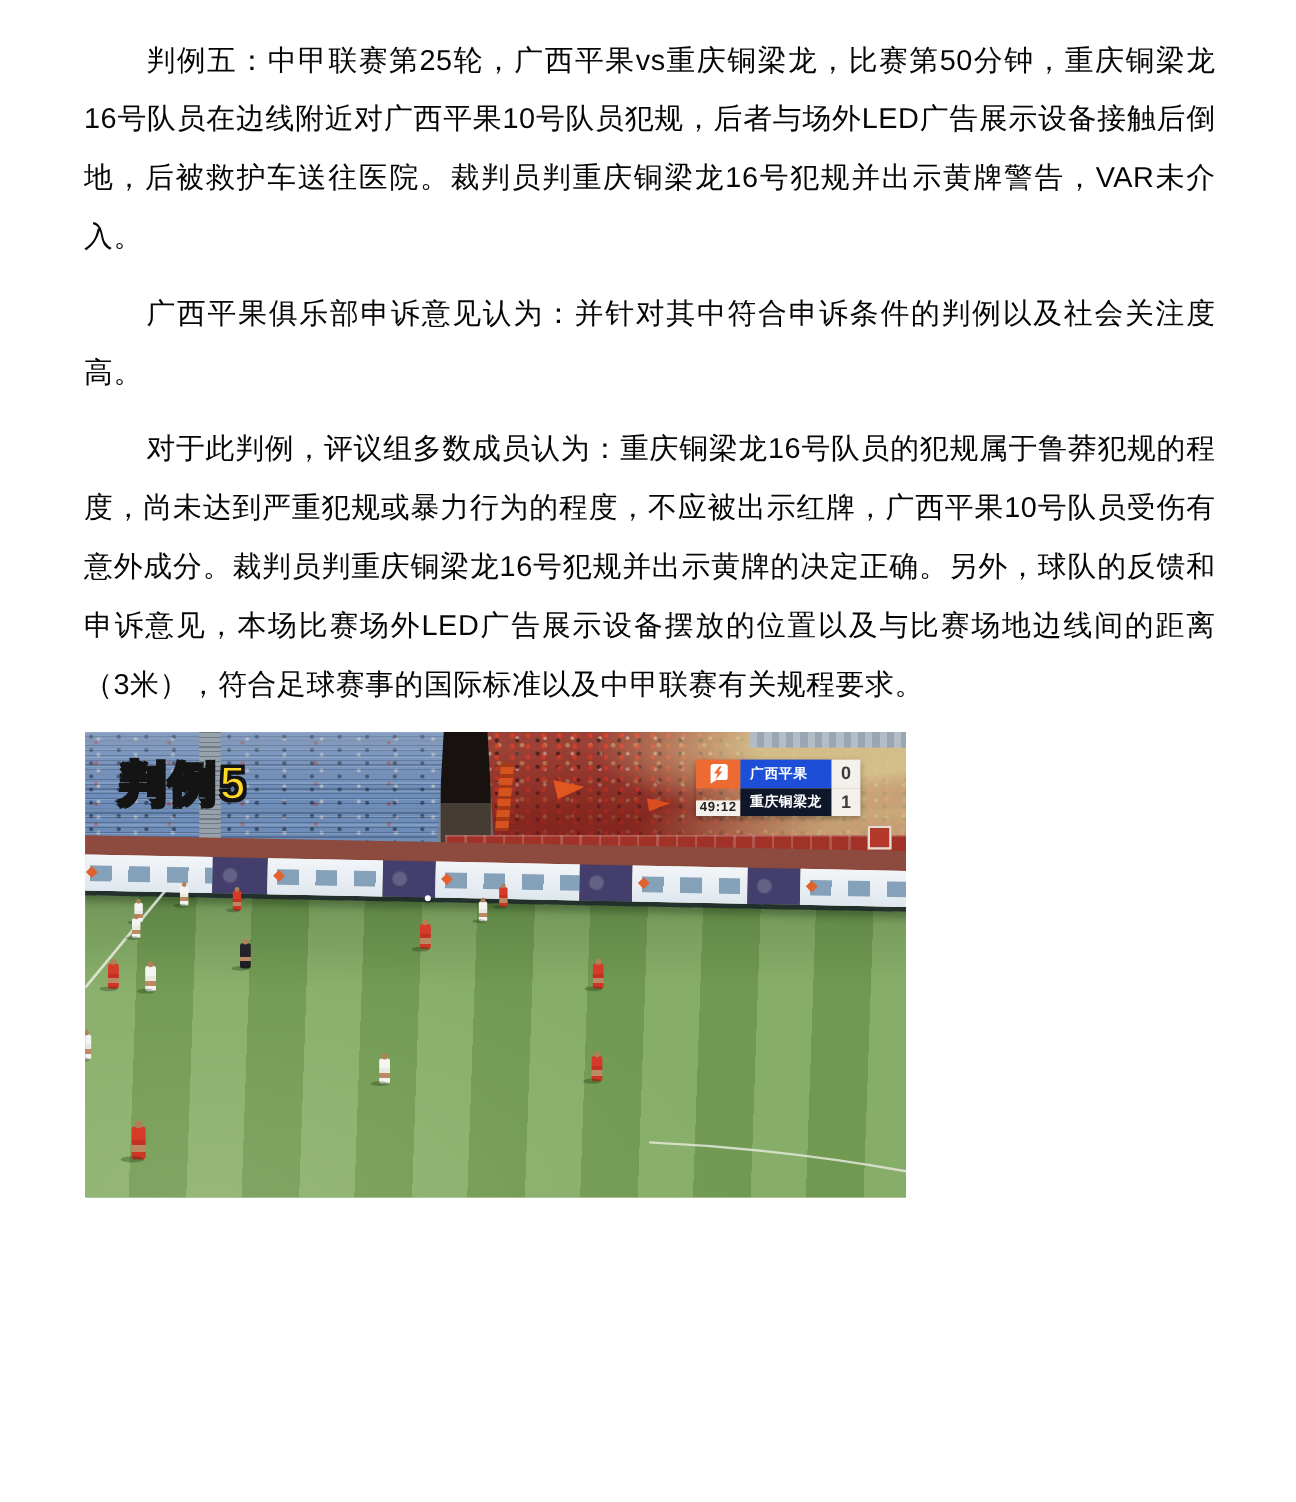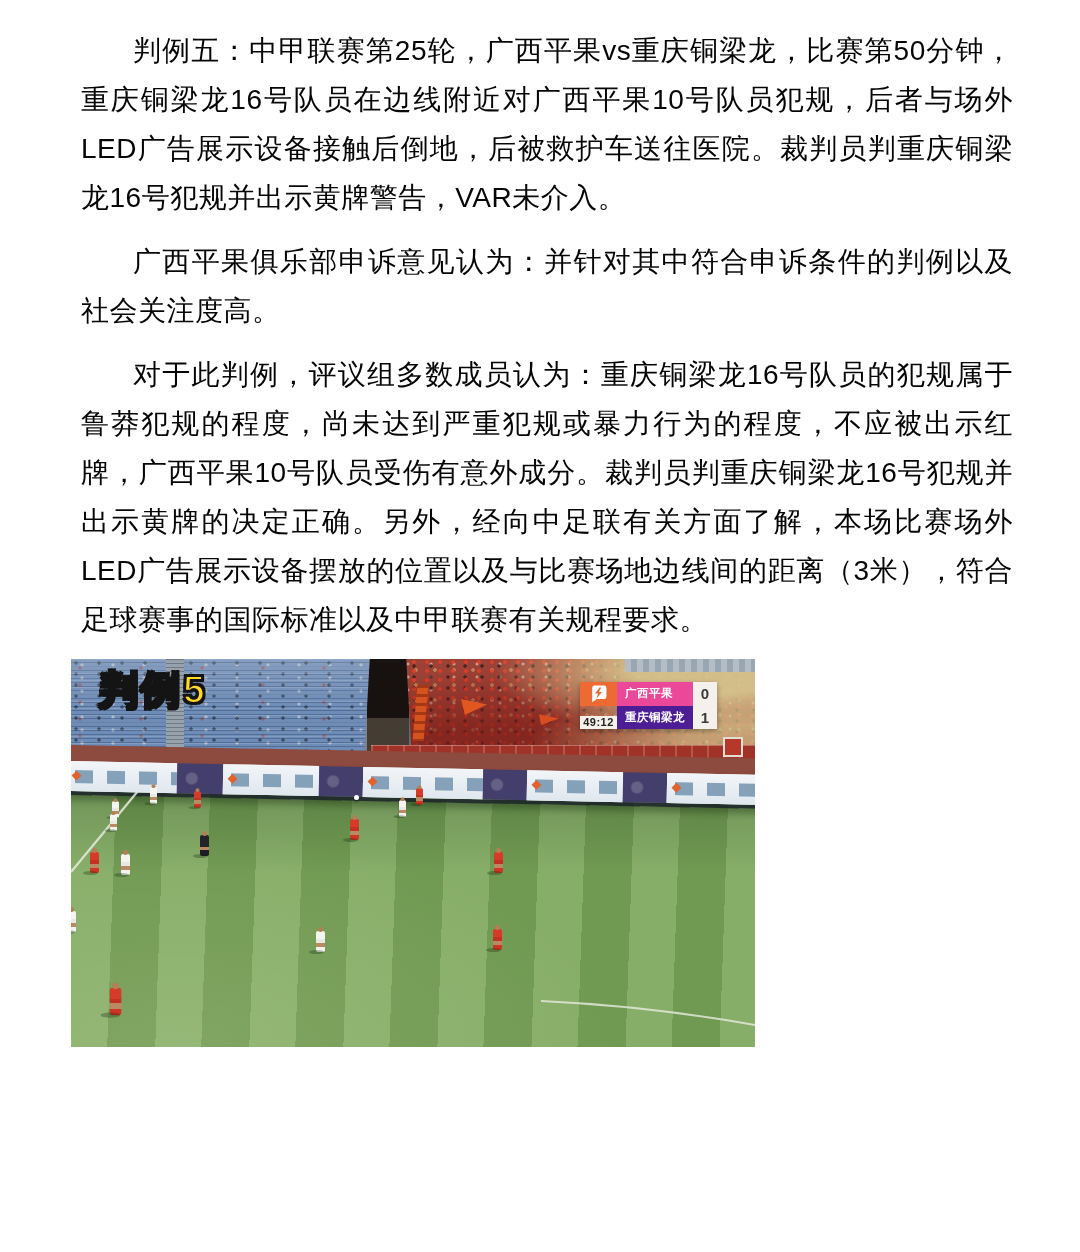--- a/index.html
+++ b/index.html
@@ -4,22 +4,22 @@
 <style>
   html,body{margin:0;padding:0;}
   body{
     width:1080px;height:1252px;overflow:hidden;background:#ffffff;
     font-family:"Liberation Sans","DejaVu Sans",sans-serif;
     position:relative;
   }
   
   .article{position:absolute;left:70px;top:0;width:943px;padding-top:26px;}
   .article p{
-    margin:0 0 15px 11px;
-    font-size:28px;line-height:49px;color:#060606;
+    margin:0 0 15px 0;
+    font-size:24px;line-height:49px;color:#060606;
     text-align:justify;text-indent:52px;
     letter-spacing:0.5px;
   }
   
   figure.photo{
     position:relative;width:684px;height:388px;
     margin:15px 0 80px 1px;padding:0;
     overflow:hidden;background:#76a053;border-radius:1px;
   }
   
@@ -135,45 +135,45 @@
   .pl::after{content:"";position:absolute;bottom:-2px;left:-7px;width:15px;height:4px;border-radius:50%;background:rgba(15,40,10,0.3);}
   .pl.red{background:linear-gradient(#d63a28 0 40%,#c33122 40% 56%,#b98a63 56% 78%,#cf3524 78% 100%);}
   .pl.white{background:linear-gradient(#f4f4f1 0 40%,#e9e9e4 40% 58%,#b98a63 58% 78%,#f2f2ef 78% 100%);}
   .pl.ref{background:linear-gradient(#23232a 0 56%,#b98a63 56% 72%,#1d1d24 72% 100%);}
   .pl.sm{transform:scale(0.78);}
   .pl.lg{transform:scale(1.3);}
   .ball{position:absolute;width:5px;height:5px;border-radius:50%;background:#ffffff;z-index:6;
         box-shadow:0 2px 2px rgba(0,0,0,0.35);}
   
   .case-label{
-    position:absolute;left:28px;top:4px;z-index:8;
+    position:absolute;left:28px;top:16px;z-index:8;
     font-size:39px;font-weight:900;letter-spacing:3px;color:#ffd927;
     -webkit-text-stroke:2px #141414;
     text-shadow:2px 2px 0 #141414,-2px 2px 0 #141414,2px -2px 0 #141414,-2px -2px 0 #141414;
   }
   
   .scoreboard{
     position:absolute;left:509px;top:23px;z-index:9;
     display:grid;grid-template-columns:37px 76px 24px;grid-auto-rows:23.5px;
     box-shadow:0 2px 5px rgba(0,0,0,0.35);font-weight:bold;
   }
   .sb-cell{display:flex;align-items:center;overflow:hidden;white-space:nowrap;}
   .sb-logo{background:#ee6a33;justify-content:center;}
-  .sb-team{background:#ec4899;color:#ffffff;font-size:11.5px;padding-left:8px;letter-spacing:0.5px;}
-  .sb-team.away{background:#4c1d95;}
+  .sb-team{background:#1d4ed8;color:#ffffff;font-size:11.5px;padding-left:8px;letter-spacing:0.5px;}
+  .sb-team.away{background:#0f172a;}
   .sb-score{background:#f4f1ec;color:#3a3a3a;font-size:15px;justify-content:center;}
   .sb-time{background:#f4f1ec;color:#222222;font-size:11px;justify-content:center;letter-spacing:0.5px;margin-top:10px;}
 </style>
 </head>
 <body>
 
 <main class="article">
   <p>判例五：中甲联赛第25轮，广西平果vs重庆铜梁龙，比赛第50分钟，重庆铜梁龙16号队员在边线附近对广西平果10号队员犯规，后者与场外LED广告展示设备接触后倒地，后被救护车送往医院。裁判员判重庆铜梁龙16号犯规并出示黄牌警告，VAR未介入。</p>
   <p>广西平果俱乐部申诉意见认为：并针对其中符合申诉条件的判例以及社会关注度高。</p>
-  <p>对于此判例，评议组多数成员认为：重庆铜梁龙16号队员的犯规属于鲁莽犯规的程度，尚未达到严重犯规或暴力行为的程度，不应被出示红牌，广西平果10号队员受伤有意外成分。裁判员判重庆铜梁龙16号犯规并出示黄牌的决定正确。另外，经向中足联有关方面了解，本场比赛场外LED广告展示设备摆放的位置以及与比赛场地边线间的距离（3米），符合足球赛事的国际标准以及中甲联赛有关规程要求。</p>
+  <p>对于此判例，评议组多数成员认为：重庆铜梁龙16号队员的犯规属于鲁莽犯规的程度，尚未达到严重犯规或暴力行为的程度，不应被出示红牌，广西平果10号队员受伤有意外成分。裁判员判重庆铜梁龙16号犯规并出示黄牌的决定正确。另外，球队的反馈和申诉意见，本场比赛场外LED广告展示设备摆放的位置以及与比赛场地边线间的距离（3米），符合足球赛事的国际标准以及中甲联赛有关规程要求。</p>
 
   <figure class="photo">
 
     <div class="stand-left"></div>
     <div class="aisle"></div>
     <div class="tunnel"></div>
     <div class="crowd"></div>
     <div class="crowd-banner"></div>
     <div class="upper-right-tier"></div>
     <div class="flag-banner"></div>

